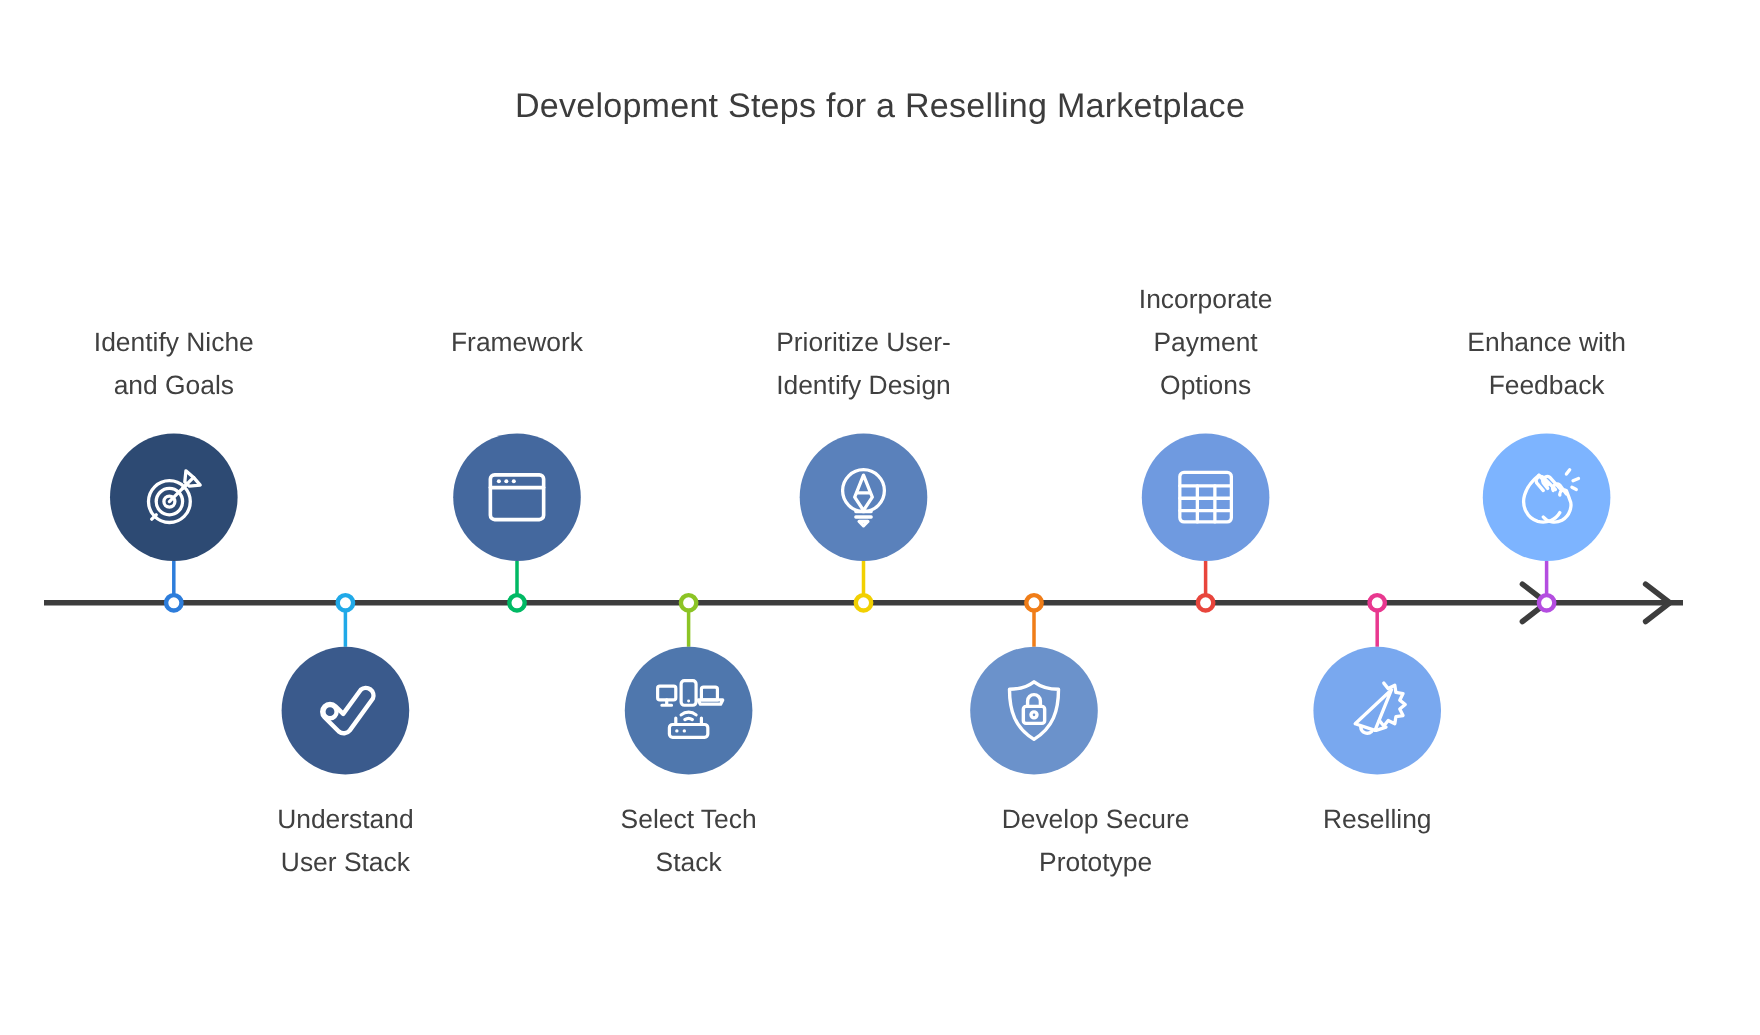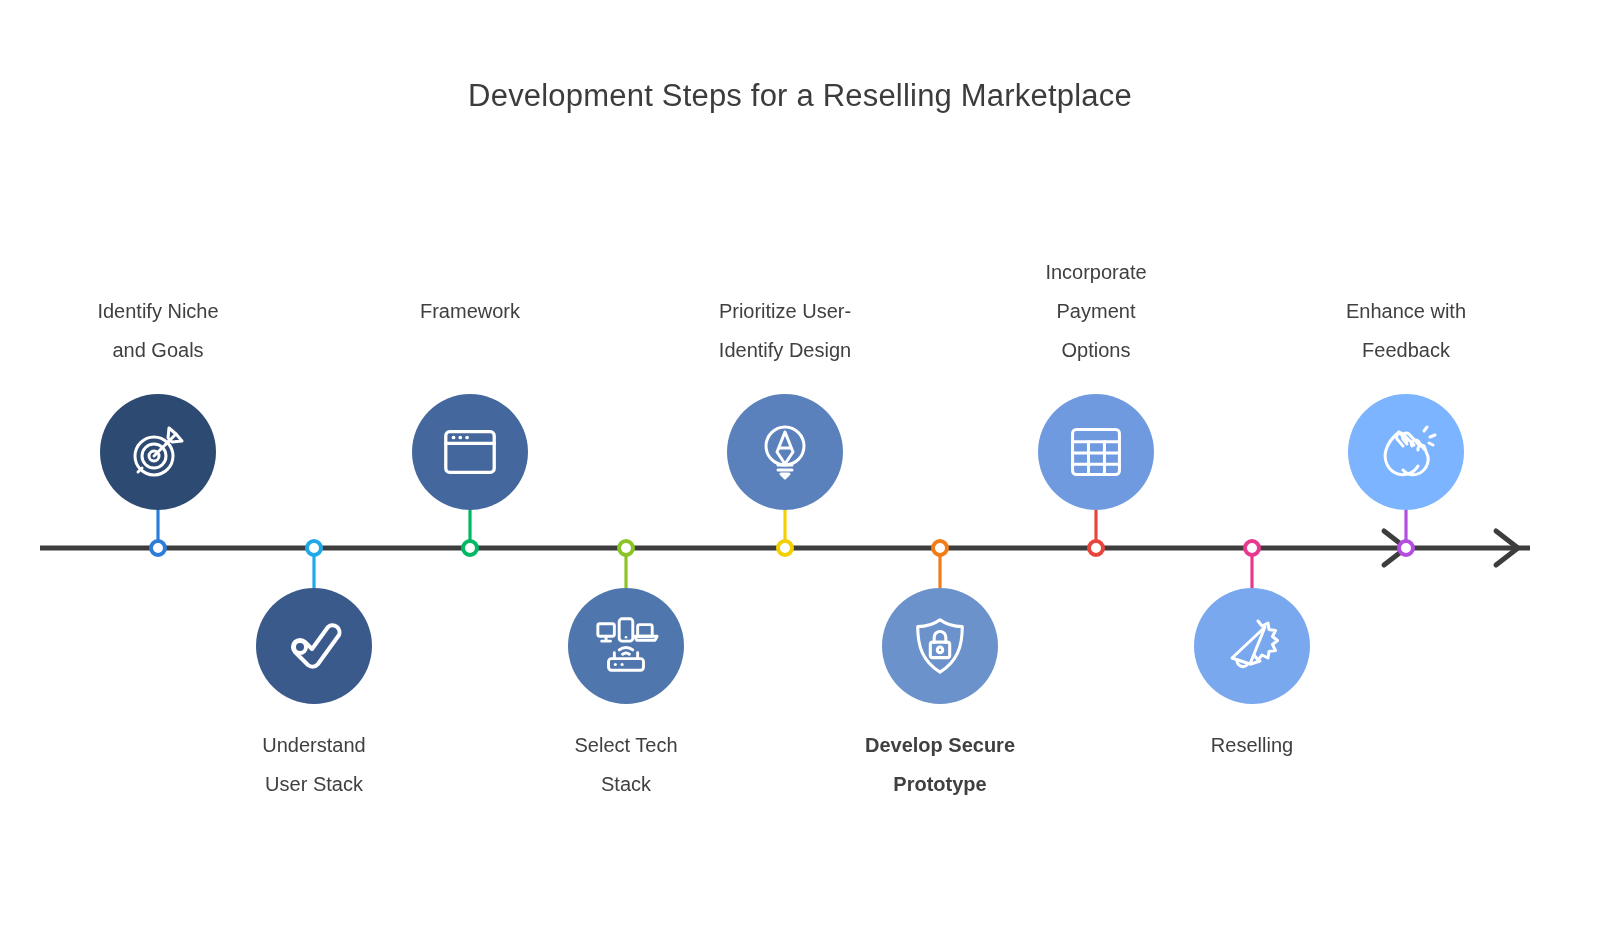--- a/index.html
+++ b/index.html
@@ -31,21 +31,21 @@
     margin-left:-58px;margin-top:-58px;
     display:flex;align-items:center;justify-content:center;
   }
   .circle svg{display:block;}
 
   .label{
     position:absolute;
     width:260px;
     margin-left:-130px;
     text-align:center;
-    font-size:20px;
+    font-size:24px;
     line-height:39px;
     color:#404040;
     font-weight:400;
   }
   .label.above{  }
   .label.below{  }
 
   .marker{
     position:absolute;
     width:18px;height:18px;
@@ -167,21 +167,21 @@
         <span>
     <svg width="62" height="62" viewBox="0 0 64 64" fill="none" stroke="#fff" stroke-width="3.2" stroke-linecap="round" stroke-linejoin="round">
       <path d="M32 5 C24 11 16 12 9 12 C9 32 14 48 32 59 C50 48 55 32 55 12 C48 12 40 11 32 5 Z"></path>
       <rect x="22" y="28" width="20" height="16" rx="2.5"></rect>
       <path d="M26 28 V23 a6 6 0 0 1 12 0 V28"></path>
       <circle cx="32" cy="36" r="2.8"></circle>
     </svg>
         </span>
       </div>
       <div class="marker" style="left: 940px; top: 548px; border-color: rgb(240, 125, 24);"></div>
-      <div class="label below" style="left: 940px; top: 726px; font-weight: bold;">
+      <div class="label below" style="left: 996px; top: 726px;">
         <div>Develop Secure</div>
         <div>Prototype</div>
       </div>
       <div class="circle" style="left: 1096px; top: 452px; background: rgb(111, 154, 224);">
         <span>
     <svg width="60" height="60" viewBox="0 0 64 64" fill="none" stroke="#fff" stroke-width="3.2" stroke-linecap="round" stroke-linejoin="round">
       <rect x="7" y="8" width="50" height="48" rx="4"></rect>
       <path d="M7 21 H57 M7 33 H57 M7 45 H57"></path>
       <path d="M24 21 V56 M41 21 V56"></path>
     </svg>

